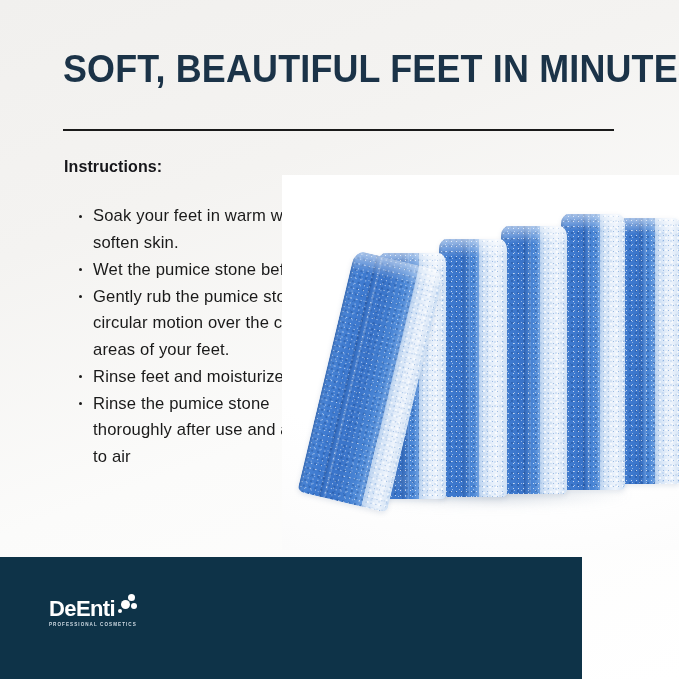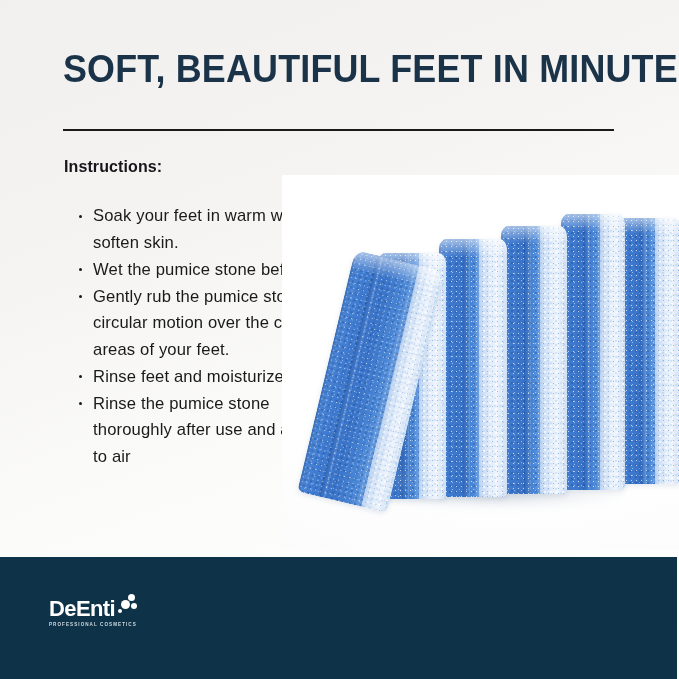--- a/index.html
+++ b/index.html
@@ -213,21 +213,21 @@
     width: 92px;
     height: 248px;
     border-radius: 10px 12px 7px 7px / 14px 16px 6px 6px;
   }
 
   
   .footer {
     position: absolute;
     left: 0;
     top: 557px;
-    width: 677px;
+    width: 582px;
     height: 122px;
     background: #0e3348;
   }
   .logo {
     position: absolute;
     left: 49px;
     top: 41px;
     width: 110px;
   }
   .logo-word {

